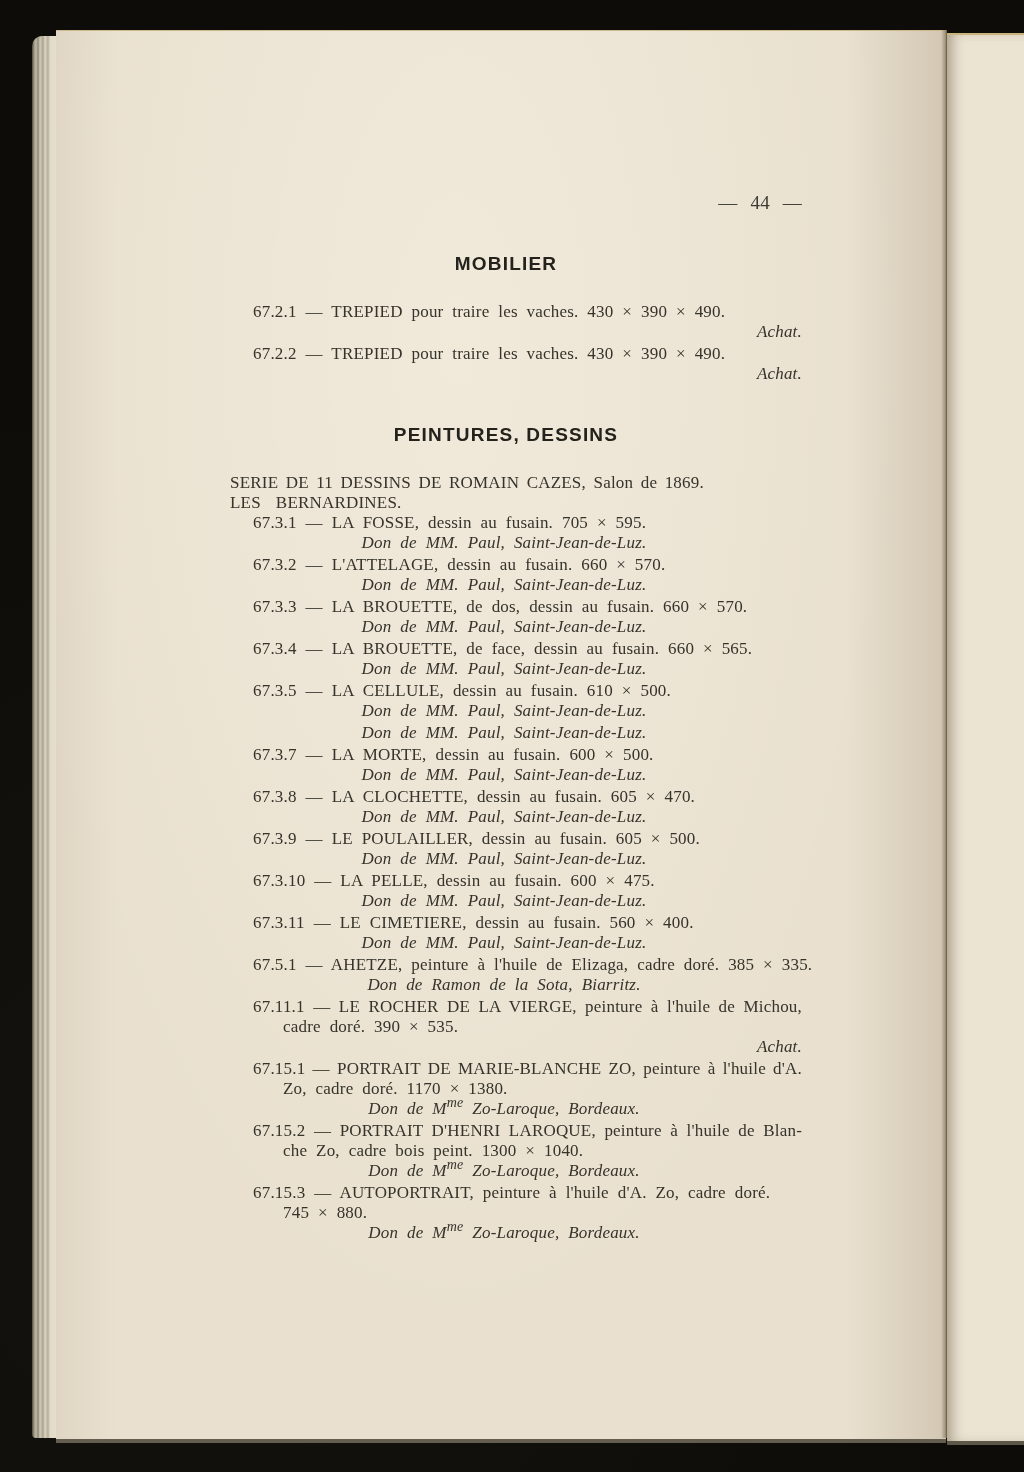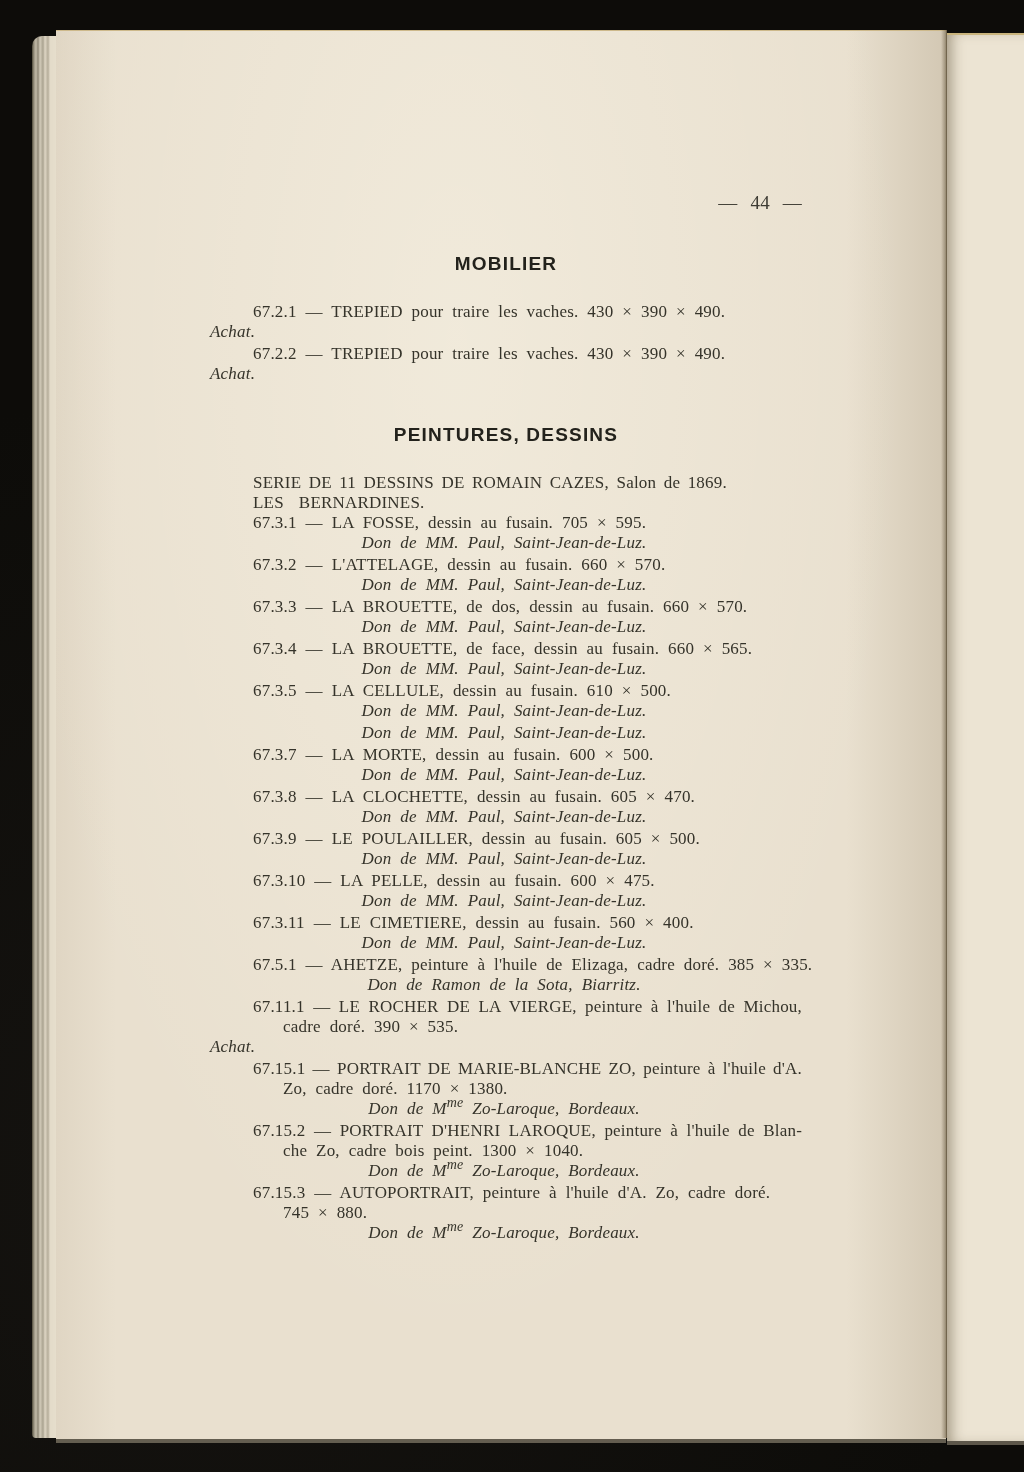--- a/index.html
+++ b/index.html
@@ -42,27 +42,27 @@
   .content {
     position:absolute; left:154px; top:0; width:592px; padding-top:162px;
     color: var(--ink, #35332a); font-size:17px; line-height:20px; letter-spacing:.2px;
   }
   .page-number { text-align:right; font-size:19px; line-height:20px; word-spacing:8px; color:#3d3b33; }
   .sec-title {
     font-family:"Liberation Sans", sans-serif; font-weight:700; font-size:19px;
     line-height:22px; letter-spacing:1.2px; text-align:center;
     color:#23221c; margin:40px 0 27px 0;
   }
-  .intro-line { margin-left:43px; white-space:pre; word-spacing:.18em; }
+  .intro-line { margin-left:20px; white-space:pre; word-spacing:.18em; }
   .entry { margin-bottom:2px; }
   .line { white-space:pre; word-spacing:.26em;margin-left:43px; }
   .line.fj { white-space:normal; text-align:justify; text-align-last:justify; word-spacing:.1em; }
   .line.cont { padding-left:30px; }
   .attr { font-style:italic; word-spacing:.26em; }
-  .attr.center { text-align:left; }
+  .attr.center { text-align:right; }
   .attr.right { text-align:center; padding-right:4px; }
   .attr sup { font-size:14px; line-height:0; }
 </style>
 </head>
 <body>
 
 <div id="scan-root">
   <div class="page-edges"></div>
   <div class="book-page">
     <div class="content">

